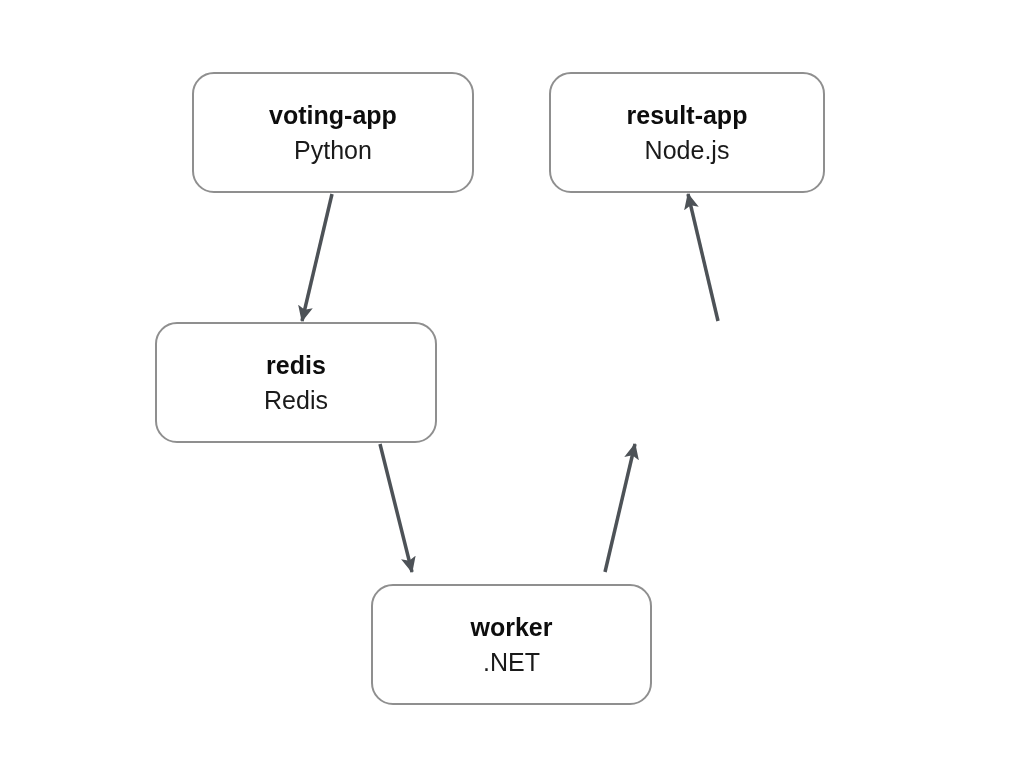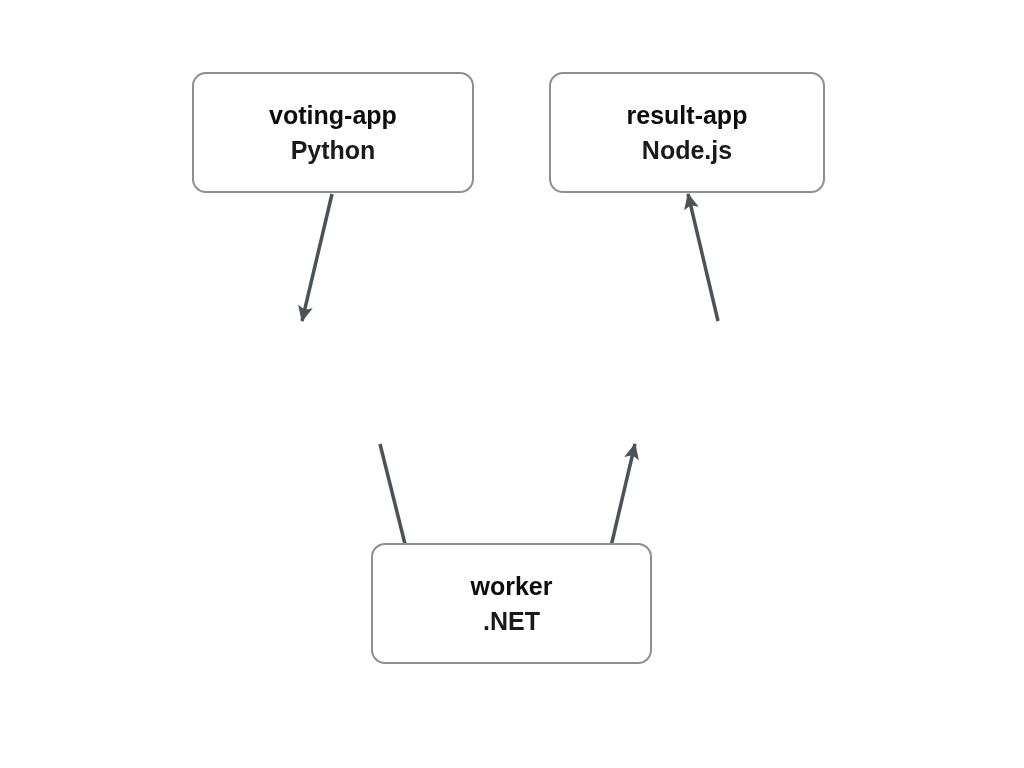--- a/index.html
+++ b/index.html
@@ -21,37 +21,37 @@
     top: 0;
     width: 1024px;
     height: 768px;
     pointer-events: none;
   }
   .node {
     position: absolute;
     box-sizing: border-box;
     background: var(--node-fill, #ffffff);
     border: 2px solid var(--node-border, #8f8f8f);
-    border-radius: 14px;
+    border-radius: 22px;
     display: flex;
     flex-direction: column;
     align-items: center;
     justify-content: center;
     text-align: center;
   }
   .node-title {
     font-size: 25px;
     font-weight: 700;
     color: var(--title-color, #0d0d0d);
     line-height: 35px;
     white-space: nowrap;
   }
   .node-subtitle {
     font-size: 25px;
-    font-weight: 700;
+    font-weight: 400;
     color: var(--subtitle-color, #1a1a1a);
     line-height: 35px;
     white-space: nowrap;
   }
 </style>
 </head>
 <body>
 
 <div class="canvas">
 
@@ -72,20 +72,24 @@
   <div class="node" style="left: 192px; top: 72px; width: 282px; height: 121px;">
     <div class="node-title">voting-app</div>
     <div class="node-subtitle">Python</div>
   </div>
 
   <div class="node" style="left: 549px; top: 72px; width: 276px; height: 121px;">
     <div class="node-title">result-app</div>
     <div class="node-subtitle">Node.js</div>
   </div>
 
+  <div class="node" style="left: 155px; top: 322px; width: 282px; height: 121px;">
+    <div class="node-title">redis</div>
+    <div class="node-subtitle">Redis</div>
+  </div>
 
 
-  <div class="node" style="left: 371px; top: 543px; width: 281px; height: 121px;">
+  <div class="node" style="left: 371px; top: 584px; width: 281px; height: 121px;">
     <div class="node-title">worker</div>
     <div class="node-subtitle">.NET</div>
   </div>
 
 </div>
 
 </body></html>

